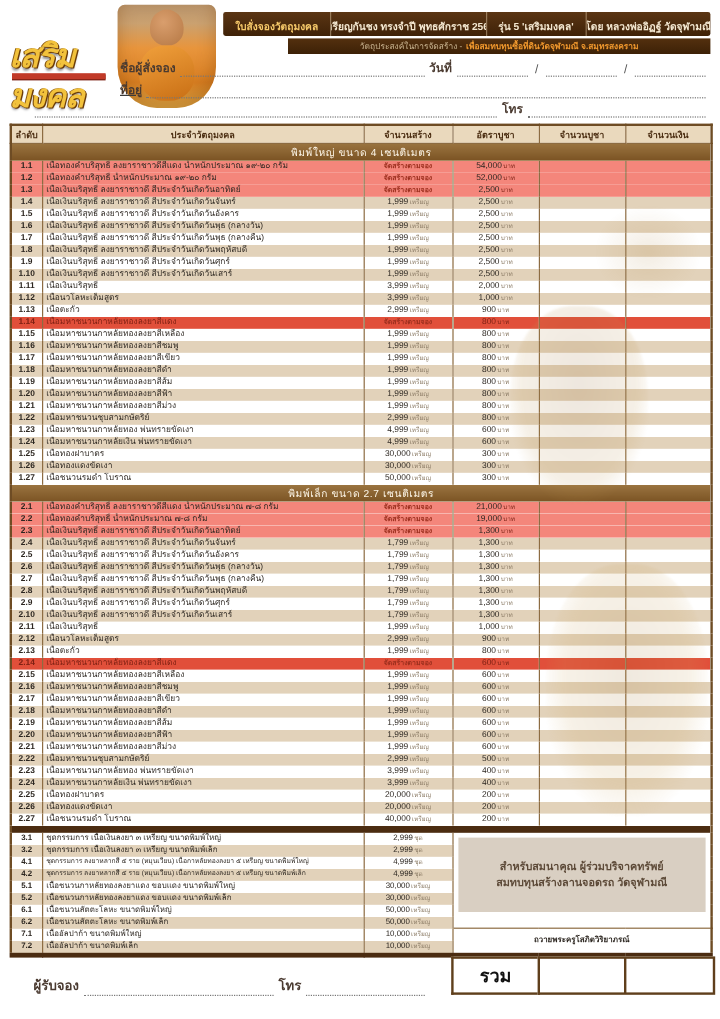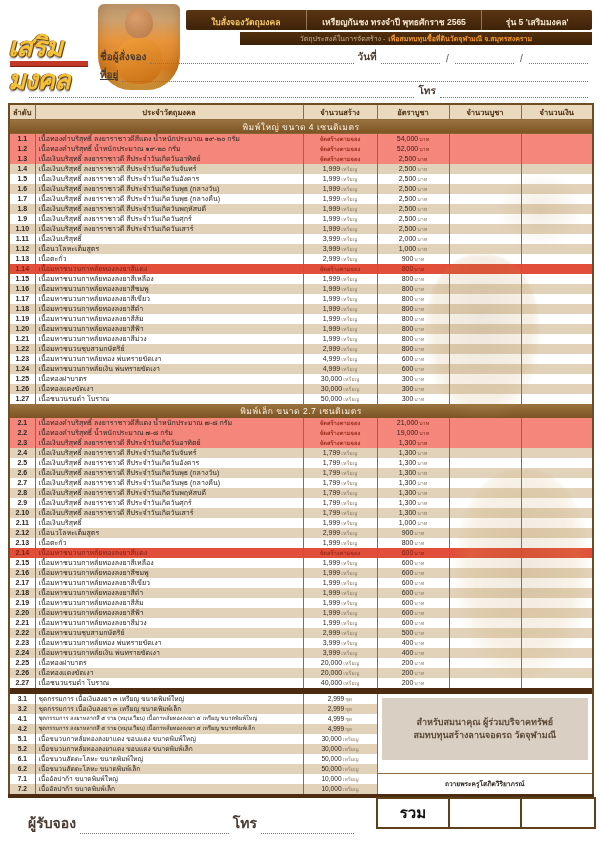--- a/index.html
+++ b/index.html
@@ -79,39 +79,40 @@
   .wm1{left:425px;top:255px;width:115px;height:165px;background:radial-gradient(ellipse at 50% 40%,#8a5a20,#c09a5a 60%,transparent 75%);}
   .wm2{left:455px;top:470px;width:135px;height:210px;background:radial-gradient(ellipse at 50% 45%,#9a6a24,#caa45e 55%,transparent 75%);}
   .wm3{left:495px;top:170px;width:90px;height:80px;background:radial-gradient(ellipse,#a87c34,transparent 70%);}
 
   
   .totalrow{position:absolute;left:376px;top:797px;display:flex;}
   .totalcell{height:32px;border:2px solid #5f3f1c;background:#fff;}
   .totalcell.lbl{width:72px;display:flex;align-items:center;justify-content:center;font-size:15px;font-weight:bold;color:#111;border-right:none;}
   .totalcell.in1{width:72px;border-right:none;}
   .totalcell.in2{width:76px;}
-  .receiver{position:absolute;left:28px;top:812px;width:330px;display:flex;align-items:flex-end;font-size:14px;}
+  .receiver{position:absolute;left:28px;top:812px;width:330px;display:flex;align-items:flex-end;font-size:11px;}
   .receiver .lbl{font-weight:bold;color:#4a3a30;white-space:nowrap;}
 </style>
 </head>
 <body>
 
 <div class="page">
 
   <div class="logo">
     <div class="logo-line">เสริม</div>
     <div class="logo-bar"></div>
     <div class="logo-line">มงคล</div>
   </div>
   <div class="monk"></div>
 
   <div class="titlebar">
     <div class="titleseg" style="flex:1.05">ใบสั่งจองวัตถุมงคล</div>
     <div class="titleseg" style="flex:1.6">เหรียญกันชง ทรงจำปี พุทธศักราช 2565</div>
     <div class="titleseg" style="flex:0.95">รุ่น 5 'เสริมมงคล'</div>
+    <div class="titleseg" style="flex:1.25">โดย หลวงพ่ออิฏฐ์ วัดจุฬามณี</div>
   </div>
   <div class="subtitle">
     <span class="pre">วัตถุประสงค์ในการจัดสร้าง -</span>
     <span class="hi">เพื่อสมทบทุนซื้อที่ดินวัดจุฬามณี จ.สมุทรสงคราม</span>
   </div>
 
   <div class="formline" style="left:100px;top:50px;right:8px;">
     <span class="lbl">ชื่อผู้สั่งจอง</span>
     <span class="dotline" style="flex:2.4"></span>
     <span class="lbl">วันที่</span>

